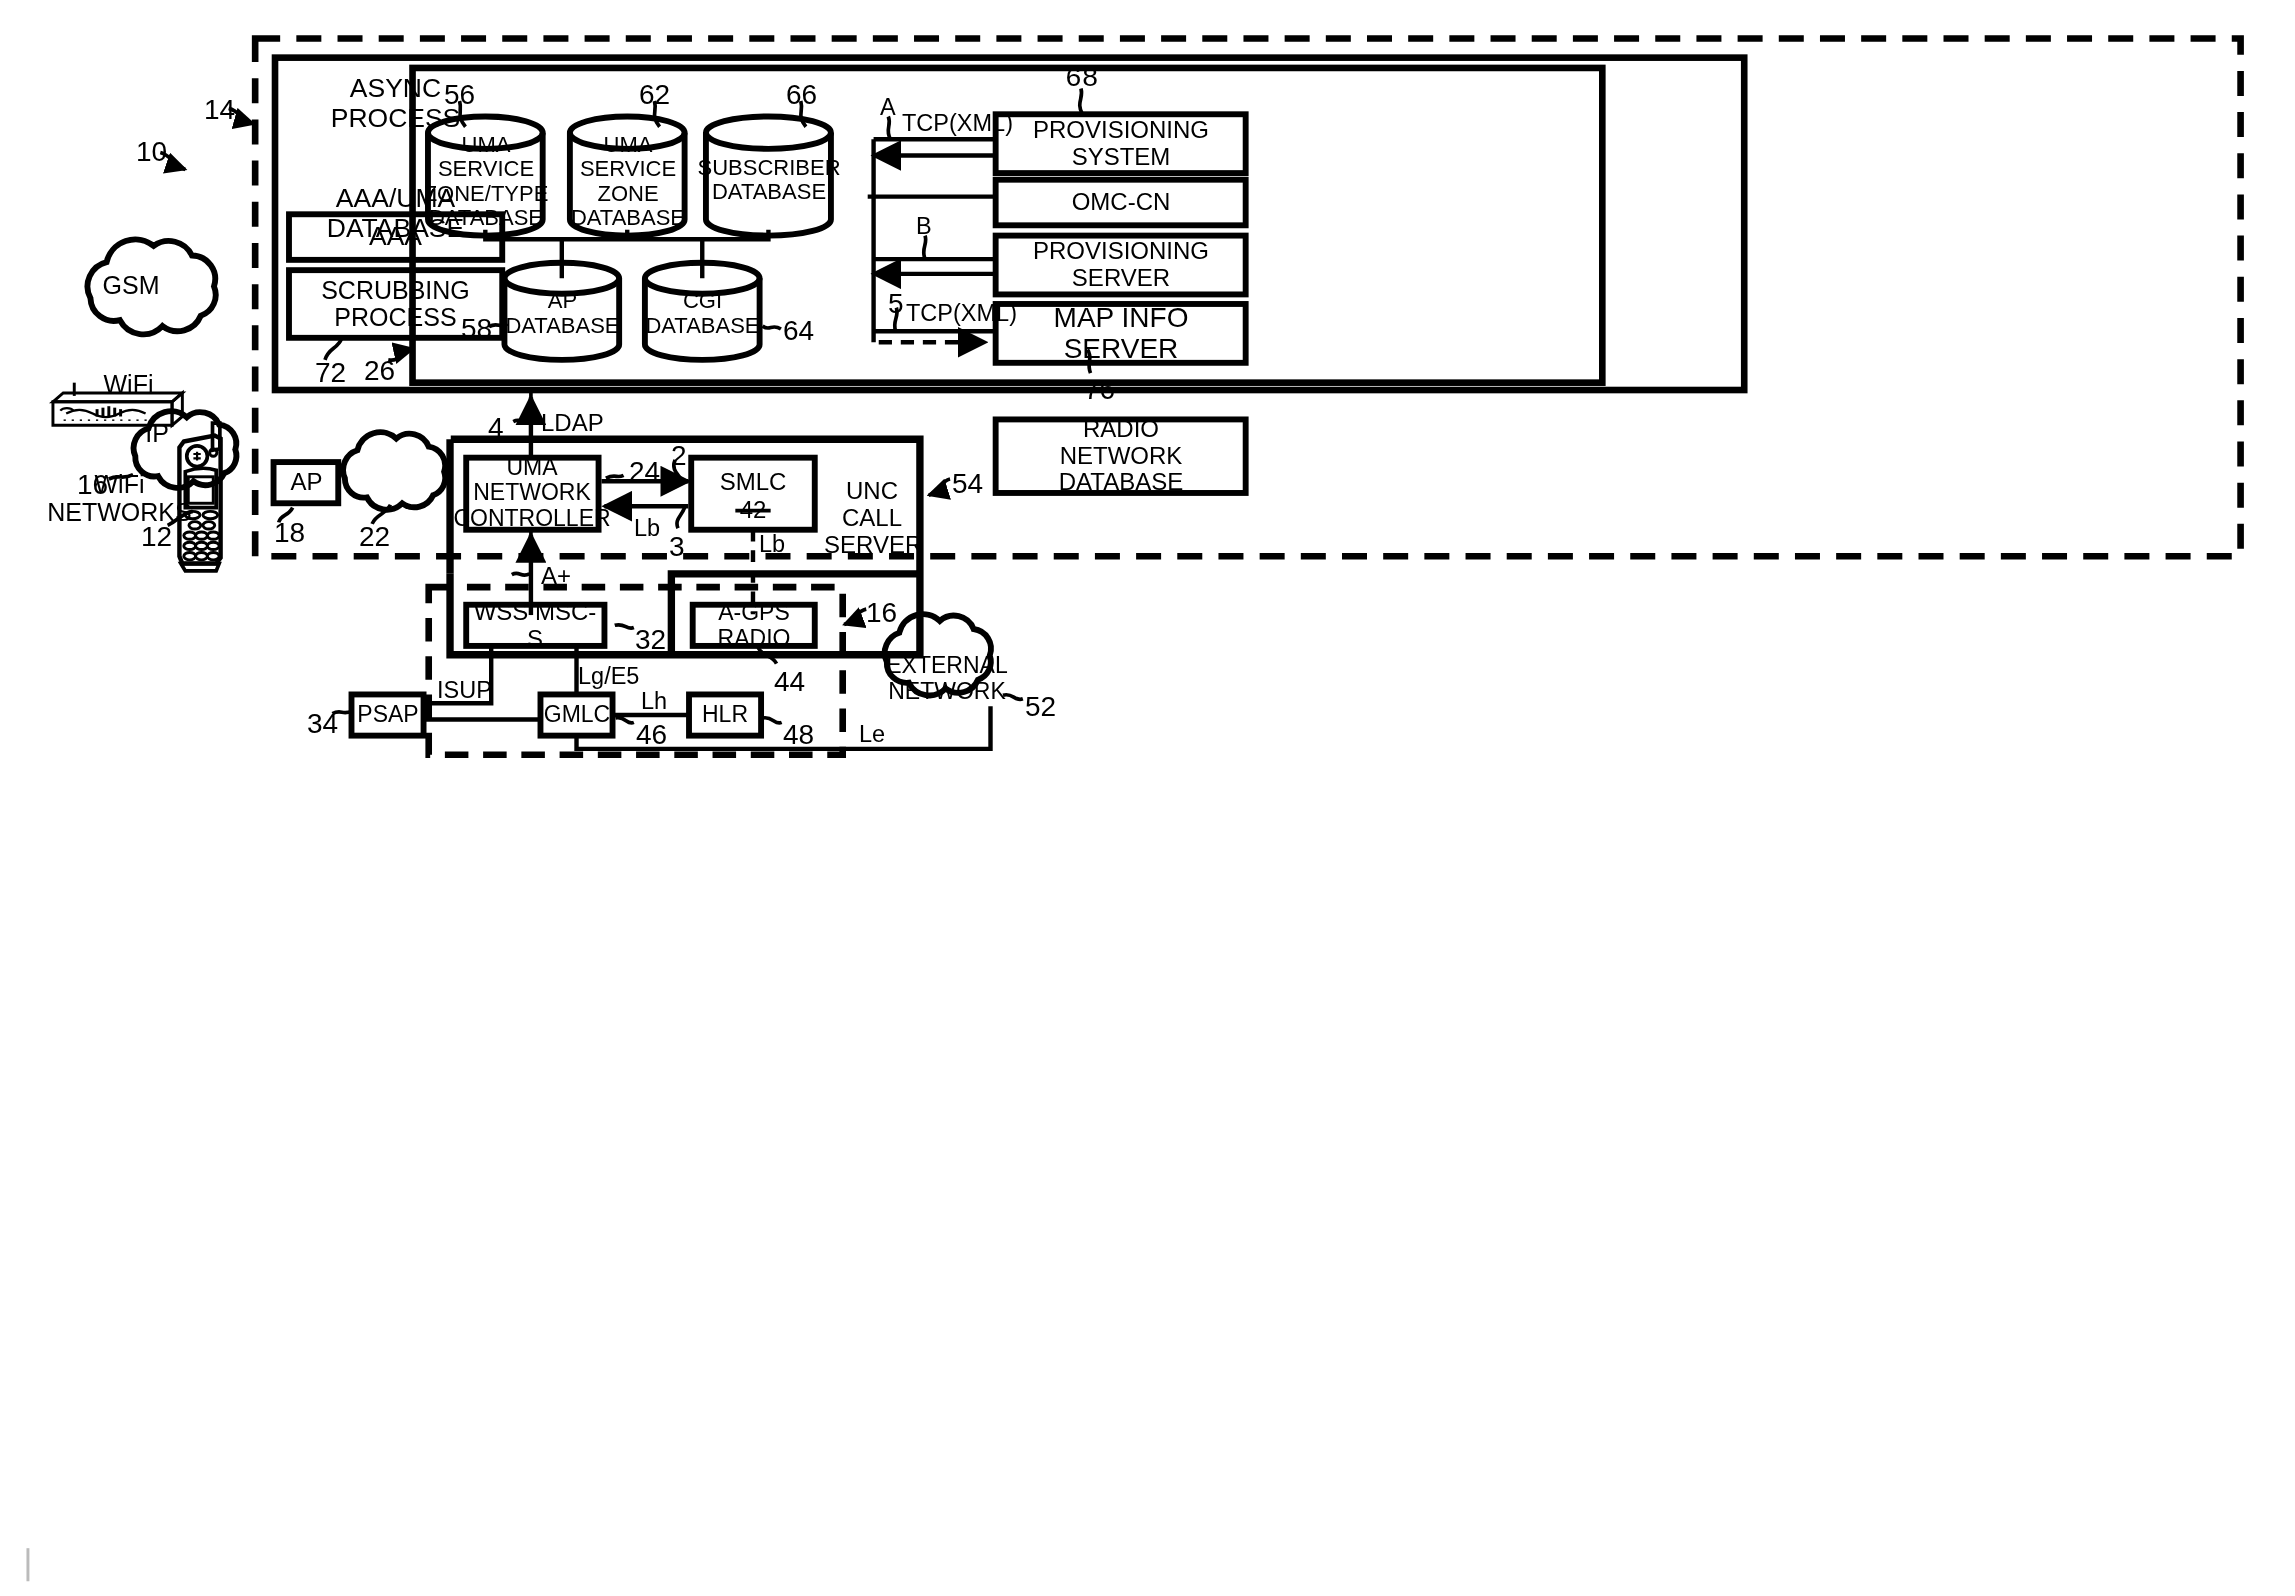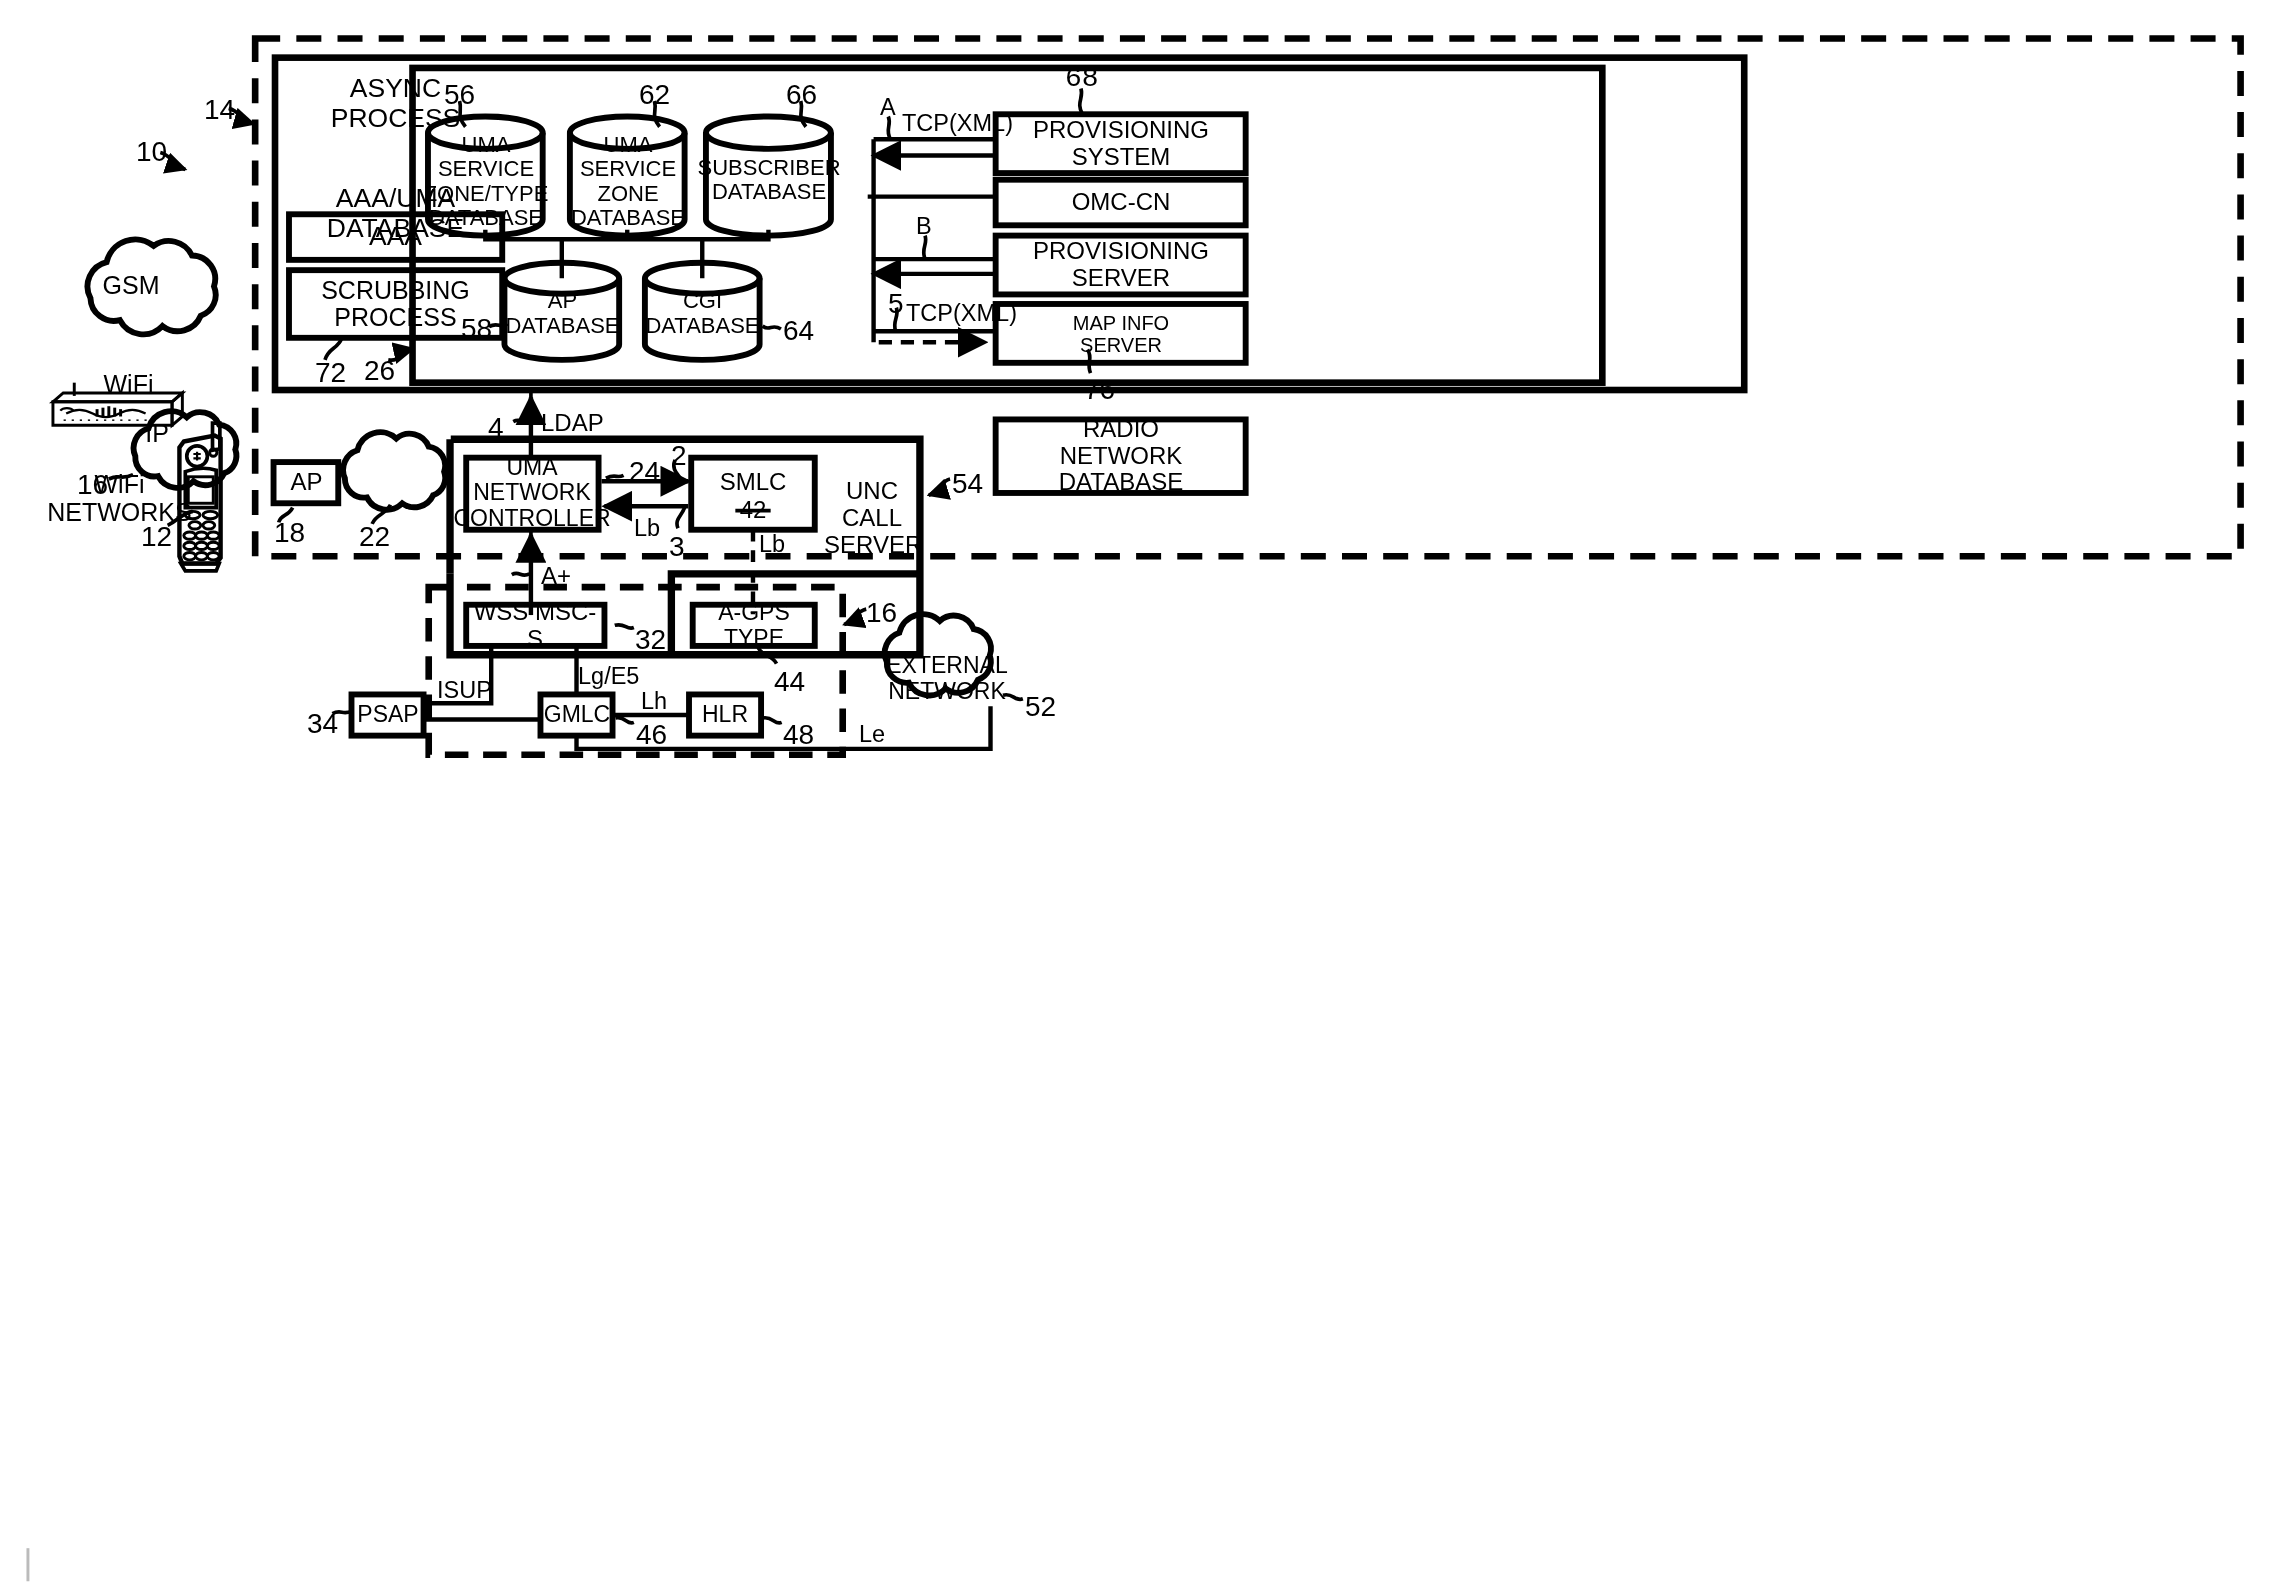--- a/index.html
+++ b/index.html
@@ -295,21 +295,21 @@
   <div class="boxtxt" style="left:505px;top:287px;width:115px;height:53px;font-size:22px;">AP
 DATABASE</div>
   <div class="boxtxt" style="left:645px;top:287px;width:115px;height:53px;font-size:22px;">CGI
 DATABASE</div>
 
   <div class="boxtxt" style="left:996px;top:114px;width:250px;height:59px;font-size:24px;">PROVISIONING
 SYSTEM</div>
   <div class="boxtxt" style="left:996px;top:179px;width:250px;height:46px;font-size:24px;">OMC-CN</div>
   <div class="boxtxt" style="left:996px;top:235px;width:250px;height:59px;font-size:24px;">PROVISIONING
 SERVER</div>
-  <div class="boxtxt" style="left:996px;top:304px;width:250px;height:59px;font-size:20px;">MAP INFO
+  <div class="boxtxt" style="left:996px;top:304px;width:250px;height:59px;font-size:28px;">MAP INFO
 SERVER</div>
   <div class="boxtxt" style="left:996px;top:419px;width:250px;height:74px;font-size:24px;">RADIO
 NETWORK
 DATABASE</div>
 
   <div class="lbl" style="left:902px;top:110px;font-size:23.5px;">TCP(XML)</div>
   <div class="lbl" style="left:880px;top:94px;font-size:23.5px;">A</div>
   <div class="lbl" style="left:916px;top:213px;font-size:23.5px;">B</div>
   <div class="lbl" style="left:906px;top:300px;font-size:23.5px;">TCP(XML)</div>
 
@@ -326,21 +326,21 @@
   <div class="lbl" style="left:691px;top:497px;width:124px;font-size:24px;">42</div>
   <div class="lbl" style="left:824px;top:478px;width:96px;font-size:24px;">UNC CALL
 SERVER</div>
 
   <div class="lbl" style="left:541px;top:410px;font-size:24px;">LDAP</div>
   <div class="lbl" style="left:541px;top:563px;font-size:24px;">A+</div>
   <div class="lbl" style="left:634px;top:515px;font-size:23.5px;">Lb</div>
   <div class="lbl" style="left:759px;top:531px;font-size:23.5px;">Lb</div>
 
   <div class="boxtxt" style="left:466px;top:605px;width:138px;height:41px;font-size:24px;">WSS MSC-S</div>
-  <div class="boxtxt" style="left:693px;top:605px;width:122px;height:41px;font-size:23px;">A-GPS TYPE</div>
+  <div class="boxtxt" style="left:693px;top:605px;width:122px;height:41px;font-size:23px;">A-GPS RADIO</div>
   <div class="boxtxt" style="left:352px;top:694px;width:72px;height:41px;font-size:23px;">PSAP</div>
   <div class="boxtxt" style="left:541px;top:694px;width:72px;height:41px;font-size:23px;text-align:center;">GMLC</div>
   <div class="boxtxt" style="left:689px;top:694px;width:72px;height:41px;font-size:23px;">HLR</div>
 
   <div class="lbl" style="left:437px;top:677px;font-size:23.5px;">ISUP</div>
   <div class="lbl" style="left:578px;top:663px;font-size:23.5px;">Lg/E5</div>
   <div class="lbl" style="left:641px;top:688px;font-size:23.5px;">Lh</div>
   <div class="lbl" style="left:859px;top:721px;font-size:23.5px;">Le</div>
 
   <div class="boxtxt" style="left:899px;top:653px;width:96px;height:51px;font-size:23px;">EXTERNAL

